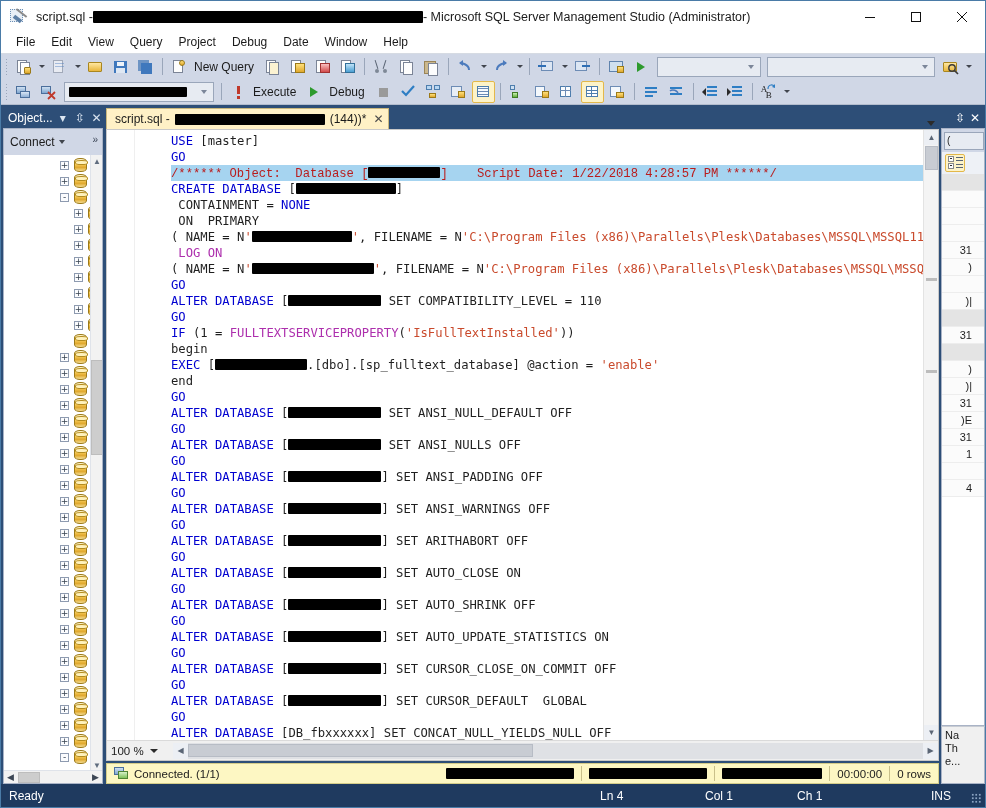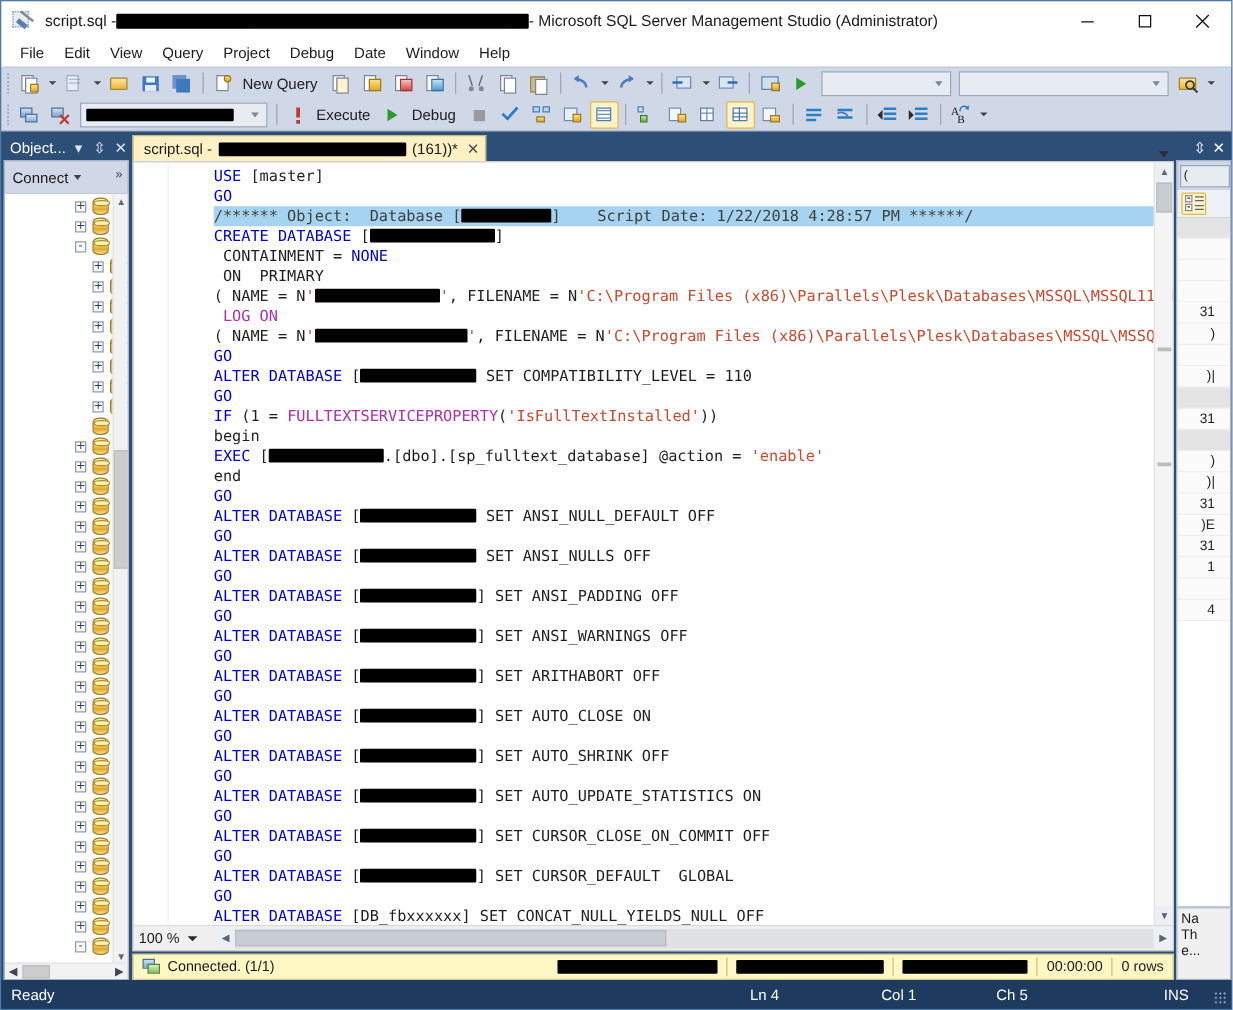--- a/index.html
+++ b/index.html
@@ -267,21 +267,21 @@
     position: absolute; left: 28px; top: 3px; right: 0;
     font-family: "DejaVu Sans Mono", monospace;
     font-size: 12.2px; line-height: 16px;
     white-space: pre; color: #1f1f1f;
   }
   .code .ln { height:16px; white-space:pre;margin-left:36px; }
   .code .ln.sel { background:#a6d4f0; }
   .kw   { color: #0000d0; }
   .kw2  { color: #ad2fad; }
   .str  { color: #c94a2c; }
-  .cmt  { color: #404040; }
+  .cmt  { color: #b91c1c; font-family: Liberation Mono, monospace; }
   .gray { color: #1f1f1f; }
   .redact-inline {
     display:inline-block; background:#000; height:11px;
     vertical-align: -1px; border-radius:1px;
   }
 
   .ed-vscroll {
     position:absolute; right:0; top:0; width:15px; bottom:0;
     background:#f4f4f4; border-left:1px solid #e3e3e3;
   }
@@ -971,21 +971,21 @@
           <div class="rt">▶</div>
         </div>
       </div>
     </div>
 
     <div class="editor-wrap">
       <div class="tabstrip">
         <div class="doc-tab">
           <span>script.sql - </span>
             <span class="redact" style="width:150px;height:11px;"></span>
-            <span>(161))*</span>
+            <span>(144))*</span>
           <span class="tabclose">✕</span>
         </div>
         <div class="tab-dd"></div>
       </div>
 
       <div class="editor">
         <div class="code-area">
           <div class="gutter"></div>
           <div class="code" id="code-lines"><div class="ln"><span class="kw">USE</span><span class="gray"> [master]</span></div><div class="ln"><span class="kw">GO</span></div><div class="ln sel"><span class="cmt">/****** Object:  Database [</span><span class="redact-inline" style="width: 72px;"></span><span class="cmt">]    Script Date: 1/22/2018 4:28:57 PM ******/</span></div><div class="ln"><span class="kw">CREATE DATABASE</span><span class="gray"> [</span><span class="redact-inline" style="width: 100px;"></span><span class="gray">]</span></div><div class="ln"><span class="gray"> CONTAINMENT = </span><span class="kw">NONE</span></div><div class="ln"><span class="gray"> ON  PRIMARY </span></div><div class="ln"><span class="gray">( NAME = N</span><span class="str">'</span><span class="redact-inline" style="width: 100px;"></span><span class="str">'</span><span class="gray">, FILENAME = N</span><span class="str">'C:\Program Files (x86)\Parallels\Plesk\Databases\MSSQL\MSSQL11.MSSQLSERVE</span></div><div class="ln"><span class="kw2"> LOG ON</span></div><div class="ln"><span class="gray">( NAME = N</span><span class="str">'</span><span class="redact-inline" style="width: 122px;"></span><span class="str">'</span><span class="gray">, FILENAME = N</span><span class="str">'C:\Program Files (x86)\Parallels\Plesk\Databases\MSSQL\MSSQL11.MSSQLS</span></div><div class="ln"><span class="kw">GO</span></div><div class="ln"><span class="kw">ALTER DATABASE</span><span class="gray"> [</span><span class="redact-inline" style="width: 93px;"></span><span class="gray"> SET COMPATIBILITY_LEVEL = 110</span></div><div class="ln"><span class="kw">GO</span></div><div class="ln"><span class="kw">IF</span><span class="gray"> (1 = </span><span class="kw2">FULLTEXTSERVICEPROPERTY</span><span class="gray">(</span><span class="str">'IsFullTextInstalled'</span><span class="gray">))</span></div><div class="ln"><span class="gray">begin</span></div><div class="ln"><span class="kw">EXEC</span><span class="gray"> [</span><span class="redact-inline" style="width: 92px;"></span><span class="gray">.[dbo].[sp_fulltext_database] @action = </span><span class="str">'enable'</span></div><div class="ln"><span class="gray">end</span></div><div class="ln"><span class="kw">GO</span></div><div class="ln"><span class="kw">ALTER DATABASE</span><span class="gray"> [</span><span class="redact-inline" style="width: 93px;"></span><span class="gray"> SET ANSI_NULL_DEFAULT OFF </span></div><div class="ln"><span class="kw">GO</span></div><div class="ln"><span class="kw">ALTER DATABASE</span><span class="gray"> [</span><span class="redact-inline" style="width: 93px;"></span><span class="gray"> SET ANSI_NULLS OFF </span></div><div class="ln"><span class="kw">GO</span></div><div class="ln"><span class="kw">ALTER DATABASE</span><span class="gray"> [</span><span class="redact-inline" style="width: 93px;"></span><span class="gray">] SET ANSI_PADDING OFF </span></div><div class="ln"><span class="kw">GO</span></div><div class="ln"><span class="kw">ALTER DATABASE</span><span class="gray"> [</span><span class="redact-inline" style="width: 93px;"></span><span class="gray">] SET ANSI_WARNINGS OFF </span></div><div class="ln"><span class="kw">GO</span></div><div class="ln"><span class="kw">ALTER DATABASE</span><span class="gray"> [</span><span class="redact-inline" style="width: 93px;"></span><span class="gray">] SET ARITHABORT OFF </span></div><div class="ln"><span class="kw">GO</span></div><div class="ln"><span class="kw">ALTER DATABASE</span><span class="gray"> [</span><span class="redact-inline" style="width: 93px;"></span><span class="gray">] SET AUTO_CLOSE ON </span></div><div class="ln"><span class="kw">GO</span></div><div class="ln"><span class="kw">ALTER DATABASE</span><span class="gray"> [</span><span class="redact-inline" style="width: 93px;"></span><span class="gray">] SET AUTO_SHRINK OFF </span></div><div class="ln"><span class="kw">GO</span></div><div class="ln"><span class="kw">ALTER DATABASE</span><span class="gray"> [</span><span class="redact-inline" style="width: 93px;"></span><span class="gray">] SET AUTO_UPDATE_STATISTICS ON </span></div><div class="ln"><span class="kw">GO</span></div><div class="ln"><span class="kw">ALTER DATABASE</span><span class="gray"> [</span><span class="redact-inline" style="width: 93px;"></span><span class="gray">] SET CURSOR_CLOSE_ON_COMMIT OFF </span></div><div class="ln"><span class="kw">GO</span></div><div class="ln"><span class="kw">ALTER DATABASE</span><span class="gray"> [</span><span class="redact-inline" style="width: 93px;"></span><span class="gray">] SET CURSOR_DEFAULT  GLOBAL </span></div><div class="ln"><span class="kw">GO</span></div><div class="ln"><span class="kw">ALTER DATABASE</span><span class="gray"> [DB_fbxxxxxx] SET CONCAT_NULL_YIELDS_NULL OFF </span></div></div>
 
@@ -1092,17 +1092,17 @@
         <div>Th</div>
         <div>e...</div>
       </div>
     </div>
   </div>
 
   <div class="statusbar">
     <div class="sb-ready">Ready</div>
     <div class="sb-cell" style="left:599px;">Ln 4</div>
     <div class="sb-cell" style="left:704px;">Col 1</div>
-    <div class="sb-cell" style="left:796px;">Ch 5</div>
+    <div class="sb-cell" style="left:796px;">Ch 1</div>
     <div class="sb-cell" style="left:930px;">INS</div>
     <div class="sb-grip"></div>
   </div>
 </div>
 
 </body></html>

